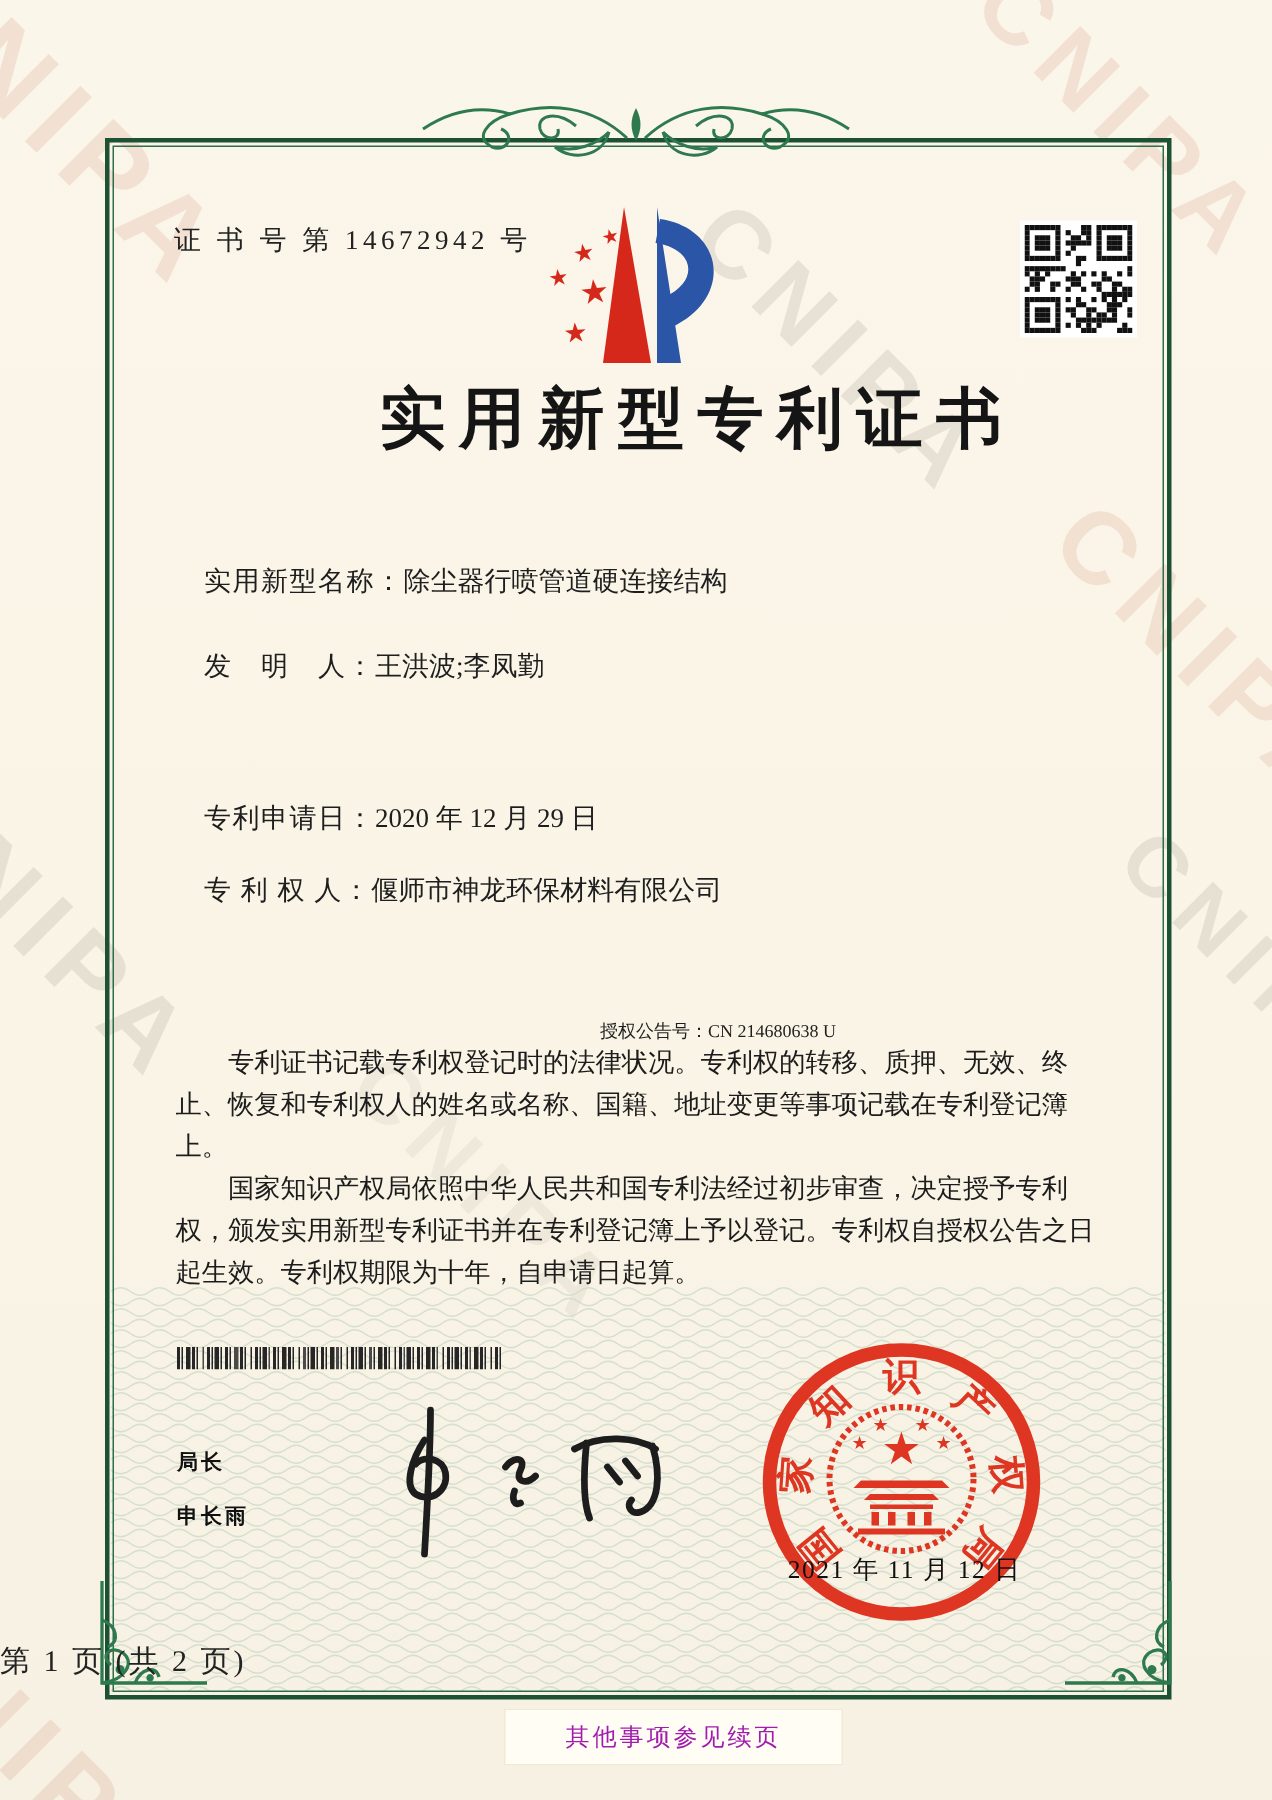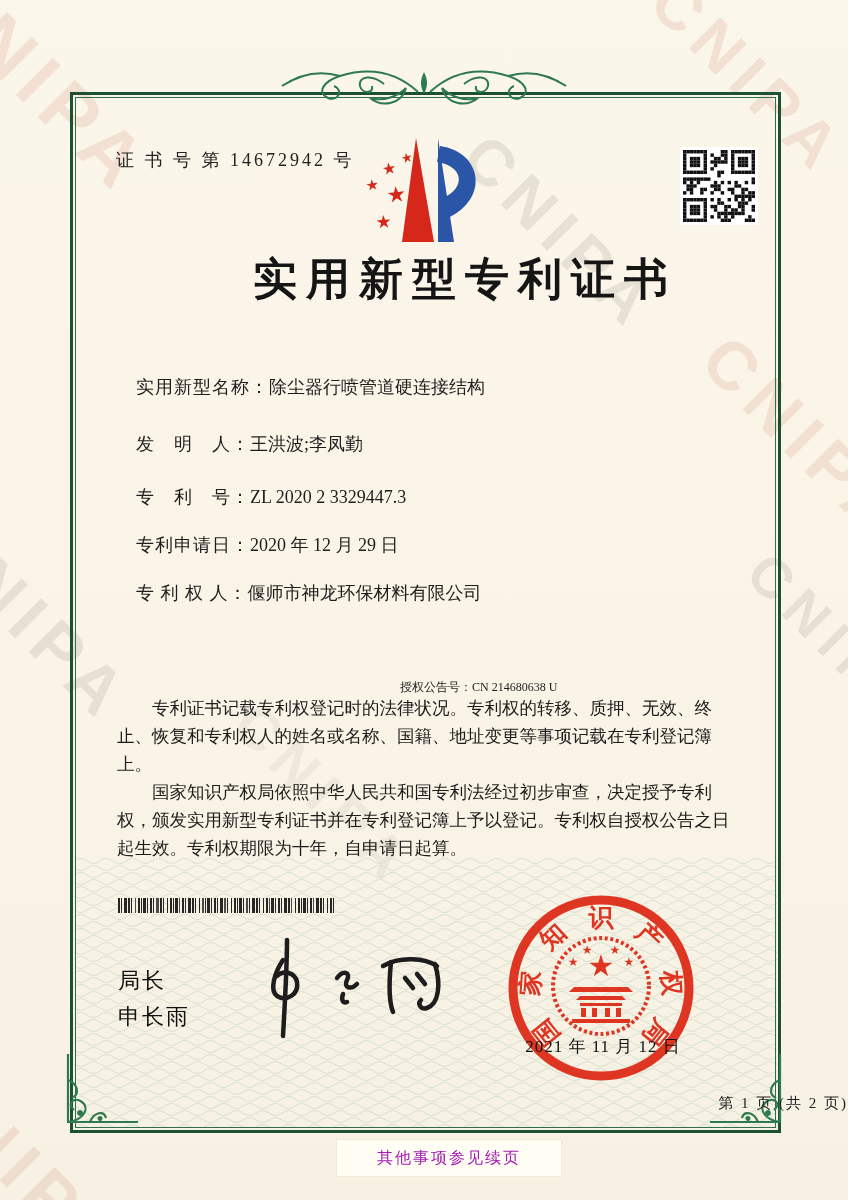--- a/index.html
+++ b/index.html
@@ -21,28 +21,28 @@
          font-size:44px;font-weight:bold;color:#151515;letter-spacing:9px;white-space:pre;padding-left:41px;}
   .frow{position:absolute;left:118px;font-size:18px;color:#1e1e1e;white-space:pre;}
   .frow .lbl{letter-spacing:1px;}
   .grant2{position:absolute;left:388px;font-size:12px;color:#1e1e1e;white-space:pre;}
   .bodytext{position:absolute;left:117px;top:694px;width:616px;font-size:17.5px;
             line-height:28px;color:#1c1c1c;}
   .bodytext p{margin:0;text-indent:2em;}
   .waves-layer{position:absolute;left:74px;top:858px;width:703px;height:270px;pointer-events:none;}
   .waves-layer path{fill:none;stroke:#ccdac9;stroke-width:1;opacity:.75;}
   .barcode{position:absolute;left:118px;top:898px;}
-  .director{position:absolute;left:118px;font-size:22px;color:#111;letter-spacing:2px;}
+  .director{position:absolute;left:118px;font-size:14px;color:#111;letter-spacing:2px;font-weight:bold;}
   .signature{position:absolute;left:225px;top:932px;}
   .signature path{fill:none;stroke:#1d1d1d;stroke-width:4.5;stroke-linecap:round;stroke-linejoin:round;}
   .seal{position:absolute;left:499px;top:886px;width:204px;height:204px;opacity:.94;}
   .seal-date{position:absolute;left:501px;top:1035px;width:204px;text-align:center;
              font-size:17px;color:#101010;letter-spacing:1px;white-space:pre;z-index:5;}
-  .page-info{position:absolute;left:0;top:1094px;width:100%;text-align:right;
-             font-size:15px;color:#222;letter-spacing:2px;white-space:pre;}
+  .page-info{position:absolute;left:0;top:1094px;width:100%;text-align:left;
+             font-size:20px;color:#222;letter-spacing:2px;white-space:pre;}
   .note-box{position:absolute;left:336px;top:1139px;width:224px;height:36px;
             background:#fffdf4;border:1px solid #f1e9d6;display:flex;align-items:center;justify-content:center;
             font-size:16px;color:#a21caf;letter-spacing:2px;}
   .ornament{position:absolute;pointer-events:none;}
   .ornament path{stroke:#2e7a4e;fill:none;stroke-width:2;}
   .ornament .fill{fill:#2e7a4e;stroke:none;}
   .corner path{stroke:#2e7a4e;fill:none;stroke-width:2.2;}
   .corner .fill{fill:#2e7a4e;stroke:none;}
 </style>
 </head>
@@ -368,23 +368,20 @@
     </svg>
 
   <div class="title">实用新型专利证书</div>
 
   <div class="frow" style="top:354px;">
     <span class="lbl">实用新型名称：</span><span>除尘器行喷管道硬连接结构</span>
   </div>
   <div class="frow" style="top:411px;">
     <span class="lbl">发　明　人：</span><span>王洪波;李凤勤</span>
   </div>
-  <div class="frow" style="top:464px;">
-    <span class="lbl">专　利　号：</span><span>ZL 2020 2 3329447.3</span>
-  </div>
   <div class="frow" style="top:512px;text-align:center;">
     <span class="lbl">专利申请日：</span><span>2020 年 12 月 29 日</span>
   </div>
   <div class="frow" style="top:560px;">
     <span class="lbl">专 利 权 人：</span><span>偃师市神龙环保材料有限公司</span>
   </div>
   <div class="grant2" style="top:664px;">
     <span class="lbl">授权公告号：</span><span>CN 214680638 U</span>
   </div>
 

